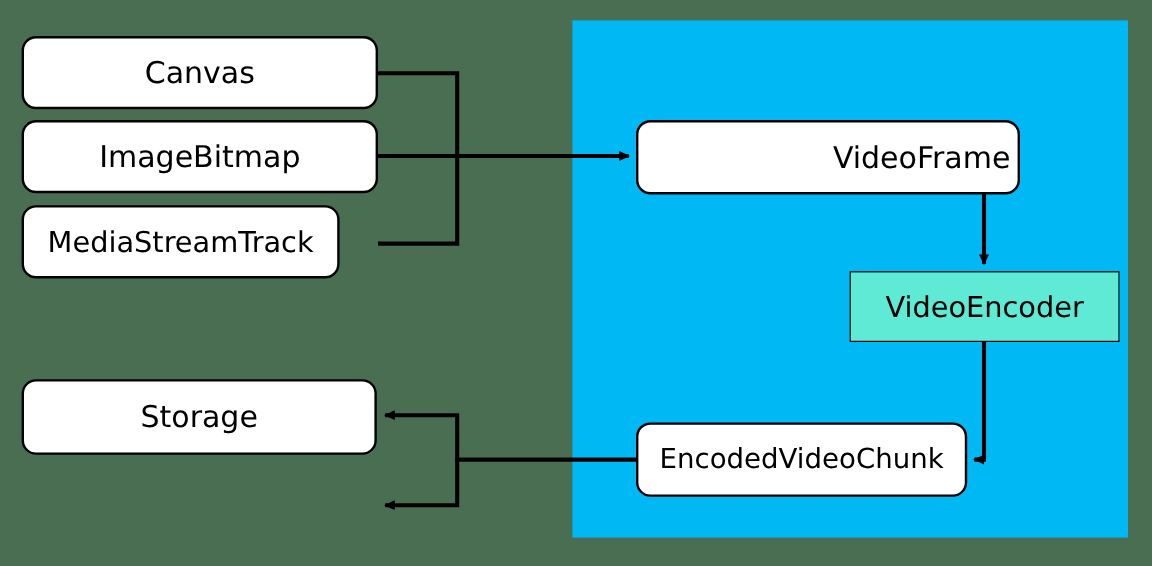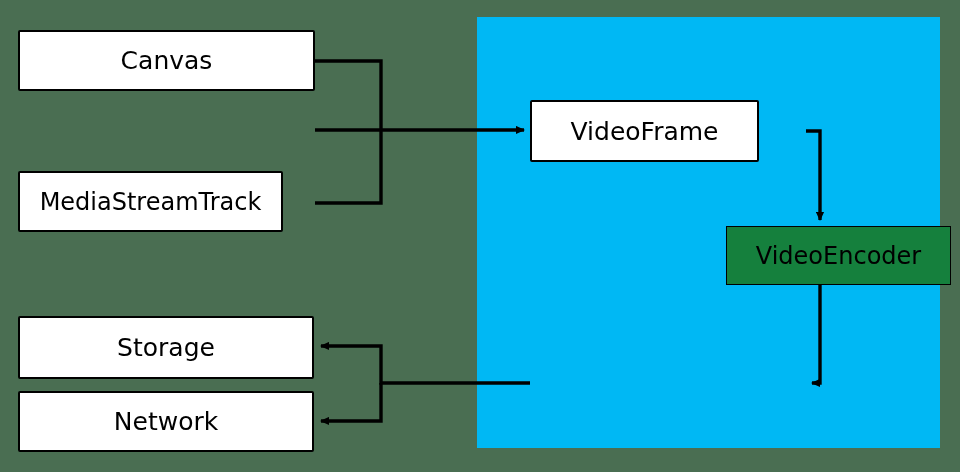--- a/index.html
+++ b/index.html
@@ -32,45 +32,44 @@
     pointer-events: none;
   }
   .node {
     position: absolute;
     box-sizing: border-box;
     display: flex;
     align-items: center;
     justify-content: center;
     background: #ffffff;
     border: 2px solid #000000;
-    border-radius: 2px;
+    border-radius: 12px;
     color: #000000;
     font-size: 25px;
     line-height: 1;
     white-space: nowrap;
   }
   .node.square {
     border-radius: 0;
     border-width: 1.5px;
-    background: #15803d;
-    margin-left: 18px;
+    background: #5eead4;
   }
   .node-label {
     display: block;
     padding: 0 6px;
   }
   
   #node-canvas        { left: 18px;  top: 30px;  width: 297px; height: 61px; }
   #node-imagebitmap   { left: 18px;  top: 100px; width: 297px; height: 61px; }
   #node-mediastream   { left: 18px;  top: 171px; width: 265px; height: 61px; font-size: 24px; }
   
   #node-storage       { left: 18px;  top: 316px; width: 296px; height: 63px; }
   #node-network       { left: 18px;  top: 391px; width: 296px; height: 61px; }
   
-  #node-videoframe    { left: 530px; top: 100px; width: 229px; height: 62px; }
+  #node-videoframe    { left: 530px; top: 100px; width: 320px; height: 62px; justify-content: flex-end; }
   #node-videoencoder  { left: 708px; top: 226px; width: 225px; height: 59px; font-size: 24px; }
   #node-encodedchunk  { left: 530px; top: 352px; width: 276px; height: 62px; font-size: 23px; }
 </style>
 </head>
 <body>
 
 <div id="canvas-root">
 
   <div class="panel"></div>
 
@@ -93,35 +92,38 @@
 
     <path d="M530,383 L381,383 L381,346 L321,346" fill="none" stroke="#000000" stroke-width="3.4" marker-end="url(#ah)"></path>
 
     <path d="M381,383 L381,421 L321,421" fill="none" stroke="#000000" stroke-width="3.4" marker-end="url(#ah)"></path>
   </svg>
 
   <div class="node" id="node-canvas">
     <span class="node-label">Canvas</span>
   </div>
 
+  <div class="node" id="node-imagebitmap">
+    <span class="node-label">ImageBitmap</span>
+  </div>
 
   <div class="node" id="node-mediastream">
     <span class="node-label">MediaStreamTrack</span>
   </div>
 
   <div class="node" id="node-storage">
     <span class="node-label">Storage</span>
   </div>
 
-  <div class="node" id="node-network">
-    <span class="node-label">Network</span>
-  </div>
 
   <div class="node" id="node-videoframe">
     <span class="node-label">VideoFrame</span>
   </div>
 
   <div class="node square" id="node-videoencoder">
     <span class="node-label">VideoEncoder</span>
   </div>
 
+  <div class="node" id="node-encodedchunk">
+    <span class="node-label">EncodedVideoChunk</span>
+  </div>
 
 </div>
 
 </body></html>

